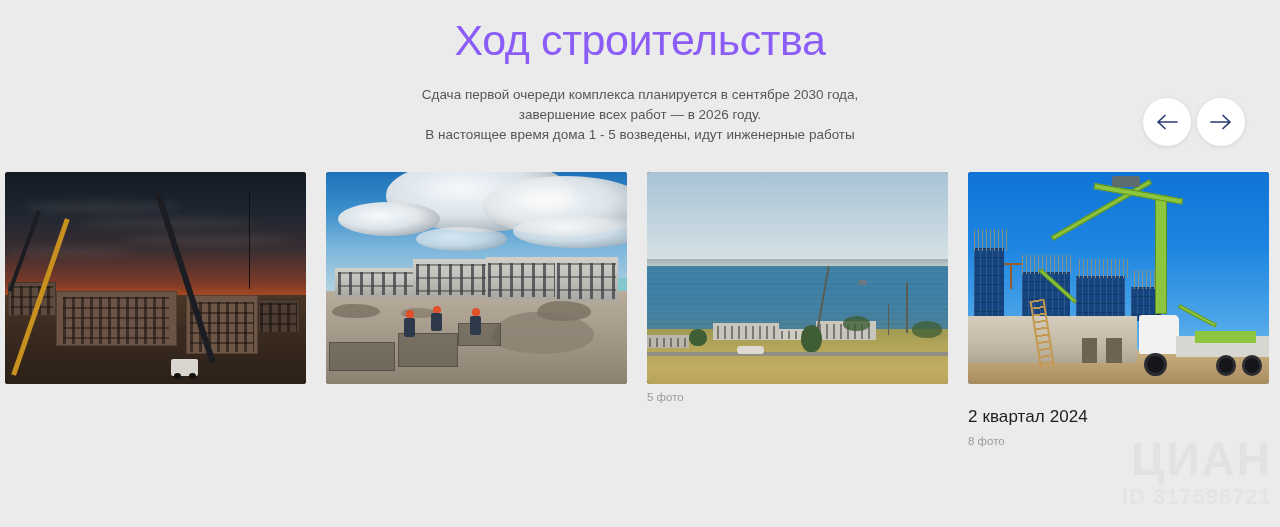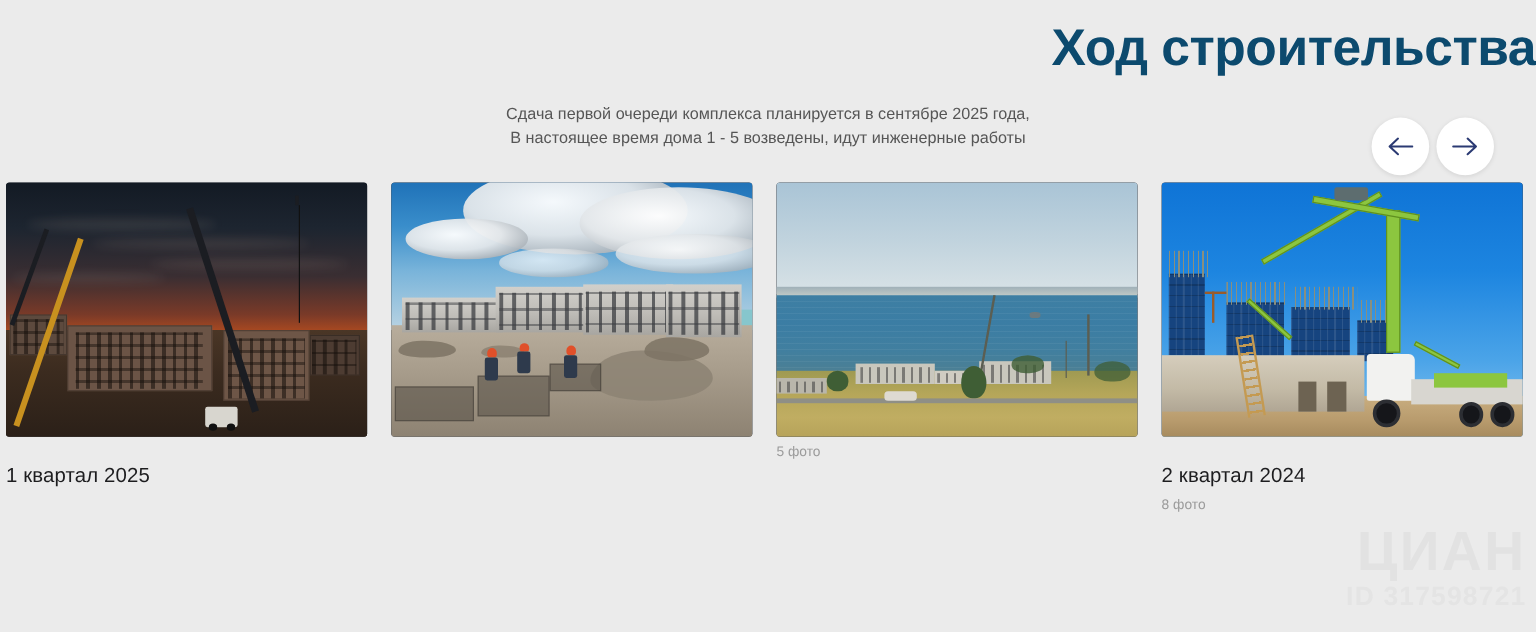--- a/index.html
+++ b/index.html
@@ -45,25 +45,25 @@
   }
 
   
   .section-header {
     position: relative;
     z-index: 2;
     padding-top: 16px;
   }
 
   .page-title {
-    text-align: right;
+    text-align: center;
     font-size: 43px;
-    font-weight: 700;
+    font-weight: 400;
     letter-spacing: -0.4px;
-    color: #0c4a6e;
+    color: #8b5cf6;
     line-height: 1.12;
   }
 
   .subtitle {
     margin-top: 21px;
     text-align: center;
     font-size: 13.5px;
     line-height: 20px;
     color: #565656;
   }
@@ -332,21 +332,22 @@
 
 <div class="watermark">
   <div class="watermark-name">ЦИАН</div>
   <div class="watermark-id">ID 317598721</div>
 </div>
 
 <div class="section-header">
   <h1 class="page-title">Ход строительства</h1>
 
   <div class="subtitle">
-    <span class="subtitle-line">Сдача первой очереди комплекса планируется в сентябре 2025 года,</span>
+    <span class="subtitle-line">Сдача первой очереди комплекса планируется в сентябре 2030 года,</span>
+    <span class="subtitle-line">завершение всех работ — в 2026 году.</span>
     <span class="subtitle-line">В настоящее время дома 1 - 5 возведены, идут инженерные работы</span>
   </div>
 </div>
 
 <div class="nav-arrows">
   <button class="nav-btn">
     <span>
       <svg width="22" height="16" viewBox="0 0 22 16" fill="none">
         <path d="M21 8H2M2 8L9 1.5M2 8L9 14.5" stroke="#2b3a73" stroke-width="1.7" stroke-linecap="round" stroke-linejoin="round"></path>
       </svg>
@@ -388,21 +389,20 @@
         <div class="p1-crane" style="left:68%; top:6%; width:6px; height:84%; transform: rotate(-18deg);"></div>
         <div class="p1-crane" style="left:80%; top:5%; width:3px; height:4%;"></div>
 
         <div class="p1-crane" style="left:81%; top:9%; width:1px; height:46%; background:#111;"></div>
 
         <div class="p1-crane" style="left:55%; bottom:4%; width:9%; height:8%; background:#d8d6cf; border-radius:2px;"></div>
         <div class="p1-crane" style="left:56%; bottom:2.5%; width:2.5%; height:3%; background:#111; border-radius:50%;"></div>
         <div class="p1-crane" style="left:61%; bottom:2.5%; width:2.5%; height:3%; background:#111; border-radius:50%;"></div>
       </div>
     </div>
-    <div class="photo-caption">1 квартал 2025</div>
   </div>
 
   <div class="photo-card">
     <div class="photo-frame">
       <div class="scene">
         <div class="p2-sky"></div>
         <div class="p2-cloud" style="left:20%; top:-6%; width:62%; height:34%;"></div>
         <div class="p2-cloud" style="left:52%; top:2%;  width:55%; height:28%;"></div>
         <div class="p2-cloud" style="left:4%;  top:14%; width:34%; height:16%;"></div>
         <div class="p2-cloud" style="left:62%; top:20%; width:44%; height:16%; opacity:.8;"></div>

